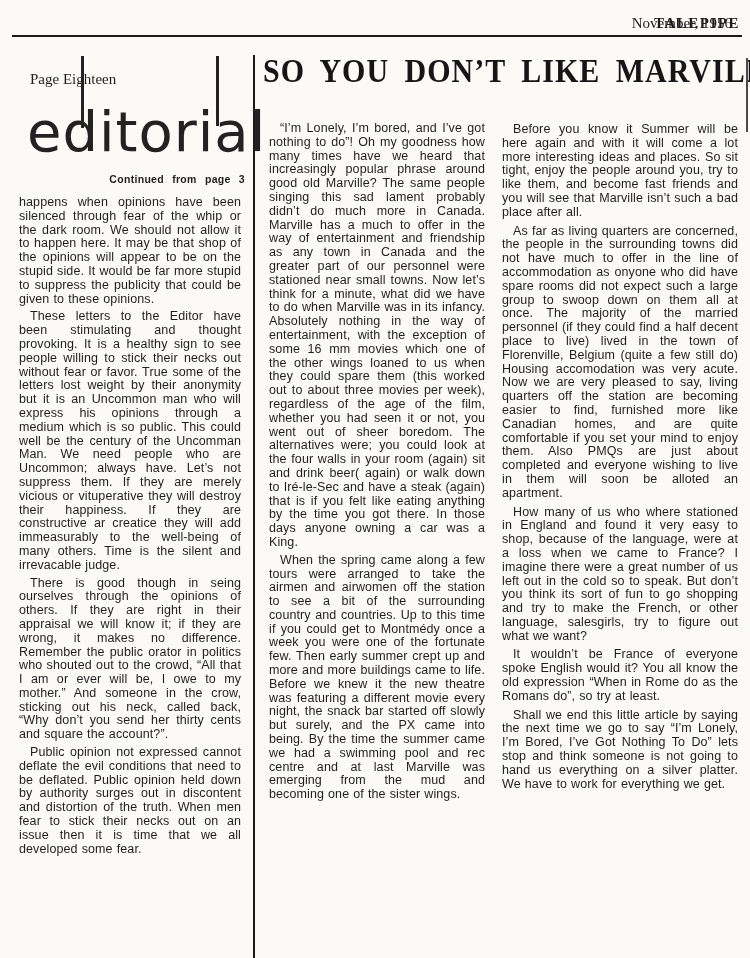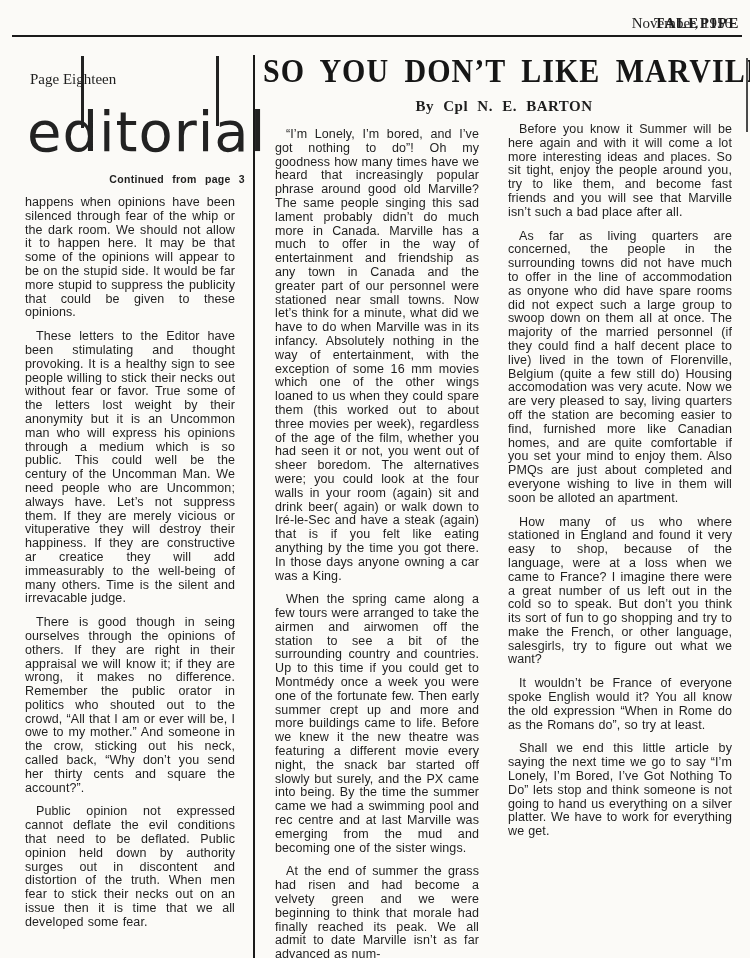--- a/index.html
+++ b/index.html
@@ -26,21 +26,21 @@
     letter-spacing:1px; color:#222;
   }
   .ed-stroke { position:absolute; width:2.5px; background:#222; top:6px; }
   .ed-stroke.s1 { left:66px;  height:72px; }
   .ed-stroke.s2 { left:201px; height:70px; }
   .continued { margin-top:11px; text-align:right; font-size:10.5px;
                font-weight:bold; word-spacing:5px; letter-spacing:0.3px; }
   .ed-body { margin-top:11px; }
   
   .body-p {
-    margin:10px; font-size:12.5px; line-height:13.8px; text-align:justify;
+    margin:4px; font-size:12.5px; line-height:13.8px; text-align:justify;
     letter-spacing:0.1px; word-spacing:0.5px; color:#1e1e1e;
   }
   .indent { text-indent:11px; }
   .gap { margin-top:5px; }
   
   .divider { position:absolute; left:253px; top:55px; width:2px; height:903px;
              background:#1a1a1a; }
   
   .art-title {
     position:absolute; left:263px; top:52px; width:482px; text-align:center;
@@ -72,36 +72,34 @@
   <div class="hdr-rule"></div>
 
   <div class="editorial">
     <div class="ed-logo">
       <div class="ed-stroke s1"></div>
       <div class="ed-stroke s2"></div>
       <span class="ed-logo-word">editorial</span>
     </div>
     <div class="continued">Continued from page 3</div>
     <div class="ed-body">
-      <p class="body-p">happens when opinions have been silenced through fear of the whip or the dark room. We should not allow it to happen here.  It may be that some of the opinions will appear to be on the stupid side.  It would be far more stupid to suppress the publicity that could be given to these opinions.</p>
+      <p class="body-p">happens when opinions have been silenced through fear of the whip or the dark room. We should not allow it to happen here.  It may be that shop of the opinions will appear to be on the stupid side.  It would be far more stupid to suppress the publicity that could be given to these opinions.</p>
       <p class="body-p indent">These letters to the Editor have been stimulating and thought provoking.  It is a healthy sign to see people willing to stick their necks out without fear or favor.  True some of the letters lost weight by their anonymity but it is an Uncommon man who will express his opinions through a medium which is so public.  This could well be the century of the Uncomman Man. We need people who are Uncommon; always have.  Let’s not suppress them.  If they are merely vicious or vituperative they will destroy their happiness.  If they are constructive ar creatice they will add immeasurably to the well-being of many others.  Time is the silent and irrevacable judge.</p>
       <p class="body-p indent">There is good though in seing ourselves through the opinions of others.  If they are right in their appraisal we will know it; if they are wrong, it makes no difference.  Remember the public orator in politics who shouted out to the crowd, “All that I am or ever will be, I owe to my mother.” And someone in the crow, sticking out his neck, called back, “Why don’t you send her thirty cents and square the account?”.</p>
       <p class="body-p indent">Public opinion not expressed cannot deflate the evil conditions that need to be deflated.  Public opinion held down by authority surges out in discontent and distortion of the truth.  When men fear to stick their necks out on an issue then it is time that we all developed some fear.</p>
     </div>
   </div>
 
   <div class="divider"></div>
 
   <div class="art-title">SO YOU DON’T LIKE MARVILLE</div>
-  <div class="art-byline">By  Cpl  N. E.  BARTON</div>
 
   <div class="col1">
     <p class="body-p indent">“I’m Lonely, I’m bored, and I’ve got nothing to do”!  Oh my goodness how many times have we heard that increasingly popular phrase around good old Marville?  The same people singing this sad lament probably didn’t do much more in Canada. Marville has a much to offer in the way of entertainment and friendship as any town in Canada and the greater part of our personnel were stationed near small towns. Now let’s think for a minute, what did we have to do when Marville was in its infancy. Absolutely nothing in the way of entertainment, with the exception of some 16 mm movies which one of the other wings loaned to us when they could spare them (this worked out to about three movies per week), regardless of the age of the film, whether you had seen it or not, you went out of sheer boredom.  The alternatives were; you could look at the four walls in your room (again) sit and drink beer( again) or walk down to Iré-le-Sec and have a steak (again) that is if you felt like eating anything by the time you got there. In those days anyone owning a car was a King.</p>
     <p class="body-p indent">When the spring came along a few tours were arranged to take the airmen and airwomen off the station to see a bit of the surrounding country and countries.  Up to this time if you could get to Montmédy once a week you were one of the fortunate few.  Then early summer crept up and more and more buildings came to life.  Before we knew it the new theatre was featuring a different movie every night, the snack bar started off slowly but surely, and the PX came into being. By the time the summer came we had a swimming pool and rec centre and at last Marville was emerging from the mud and becoming one of the sister wings.</p>
-    <p class="body-p indent">At the end of summer the grass had risen and had become a velvety green and we were beginning to think that morale had finally reached its peak.  We all admit to date Marville isn’t as far advanced as num-</p>
   </div>
 
   <div class="col2">
     <p class="body-p indent gap">Before you know it Summer will be here again and with it will come a lot more interesting ideas and places. So sit tight, enjoy the people around you, try to like them, and become fast friends and you will see that Marville isn’t such a bad place after all.</p>
     <p class="body-p indent gap">As far as living quarters are concerned, the people in the surrounding towns did not have much to offer in the line of accommodation as onyone who did have spare rooms did not expect such a large group to swoop down on them all at once.  The majority of the married personnel (if they could find a half decent place to live) lived in the town of Florenville, Belgium (quite a few still do) Housing accomodation was very acute.  Now we are very pleased to say, living quarters off the station are becoming easier to find, furnished more like Canadian homes, and are quite comfortable if you set your mind to enjoy them.  Also PMQs are just about completed and everyone wishing to live in them will soon be alloted an apartment.</p>
     <p class="body-p indent gap">How many of us who where stationed in England and found it very easy to shop, because of the language, were at a loss when we came to France?  I imagine there were a great number of us left out in the cold so to speak.  But don’t you think its sort of fun to go shopping and try to make the French, or other language, salesgirls, try to figure out what we want?</p>
     <p class="body-p indent gap">It wouldn’t be France of everyone spoke English would it?  You all know the old expression “When in Rome do as the Romans do”, so try at least.</p>
     <p class="body-p indent gap">Shall we end this little article by saying the next time we go to say “I’m Lonely, I’m Bored, I’ve Got Nothing To Do” lets stop and think someone is not going to hand us everything on a silver platter.  We have to work for everything we get.</p>
   </div>
 

